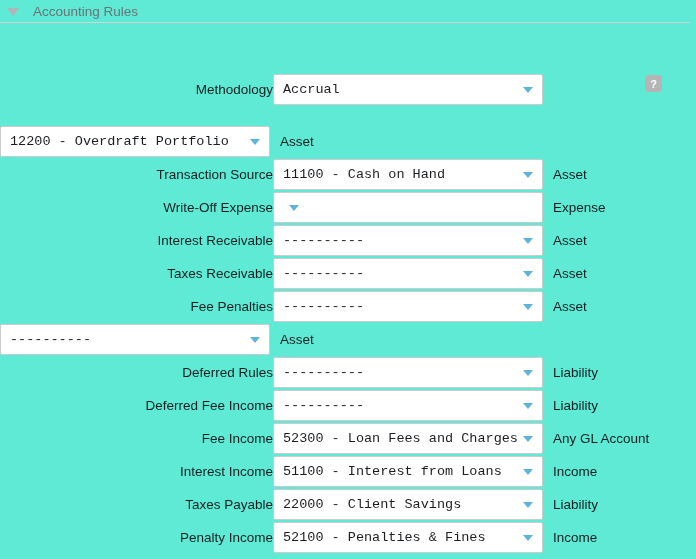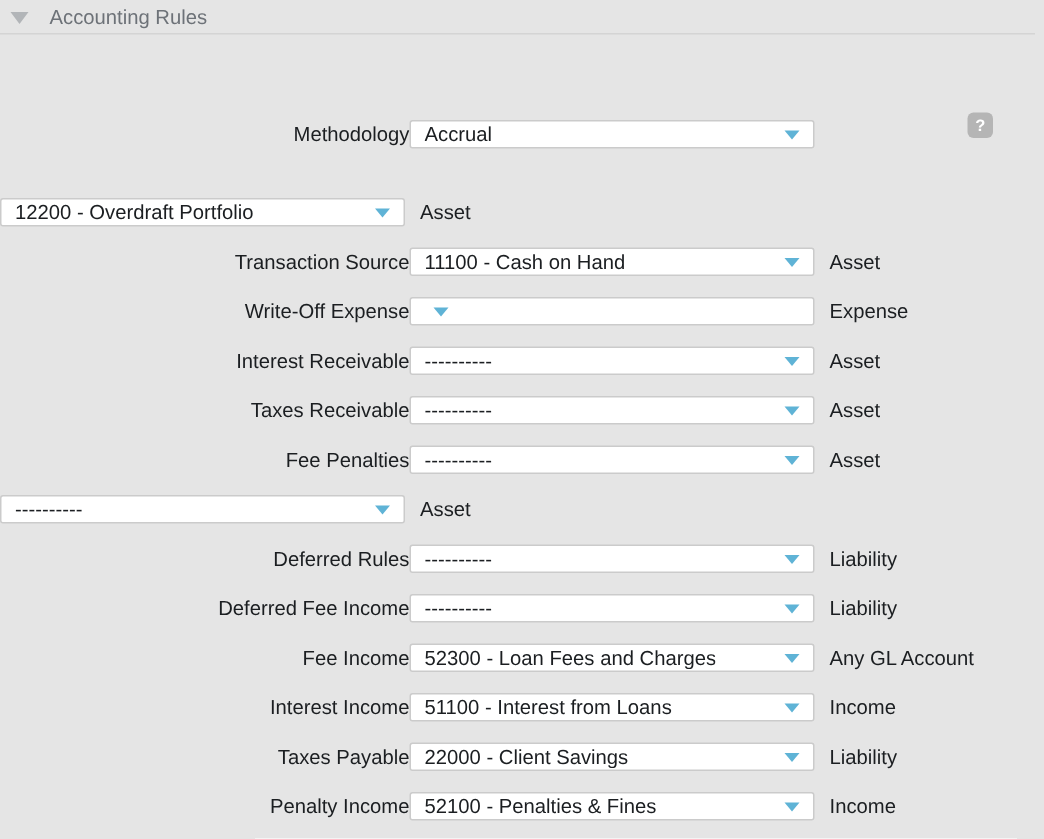--- a/index.html
+++ b/index.html
@@ -1,19 +1,19 @@
 <!DOCTYPE html>
 <html><head>
 <meta charset="utf-8">
 <style>
   * { margin: 0; padding: 0; box-sizing: border-box; }
   html, body { width: 696px; height: 559px; background: #ffffff; overflow: hidden; }
   body { font-family: "Liberation Sans", sans-serif; color: #1b1e21; font-size: 13.5px; }
 
-  .page { position: relative; width: 696px; height: 559px; background: #e5e5e5; }
+  .page { position: relative; width: 696px; height: 559px; background: #5eead4; }
 
   
   .section-header {
     height: 23px;
     margin-right: 6px;
     border-bottom: 1px solid #d4d4d4;
     display: flex;
     align-items: center;
     padding-left: 7px;
   }
@@ -43,29 +43,30 @@
   .row.gap-after { margin-bottom: 29px; }
   .field-label {
     margin-left: 55px;
     width: 218px;
     flex: 0 0 218px;
     color: #1b1e21;
   }
   .select {
     width: 270px;
     flex: 0 0 270px;
-    height: 19px;
+    height: 31px;
     border: 1px solid #cbcbcb;
     border-radius: 2px;
     background: #fff;
     display: flex;
     align-items: center;
     justify-content: space-between;
     padding: 0 9px;
     cursor: pointer;
+    font-family: Liberation Mono, monospace;
   }
   .select-value {
     white-space: nowrap;
     overflow: hidden;
     color: #1b1e21;
   }
   .chevron {
     width: 0; height: 0;
     border-left: 5px solid transparent;
     border-right: 5px solid transparent;

